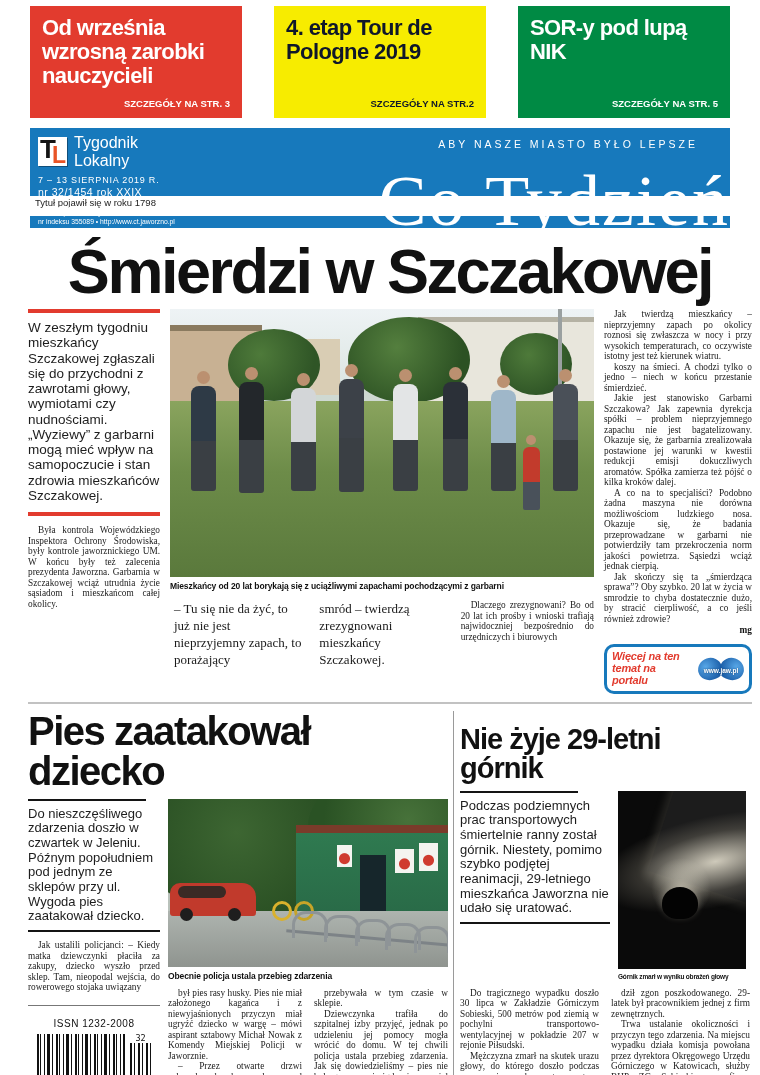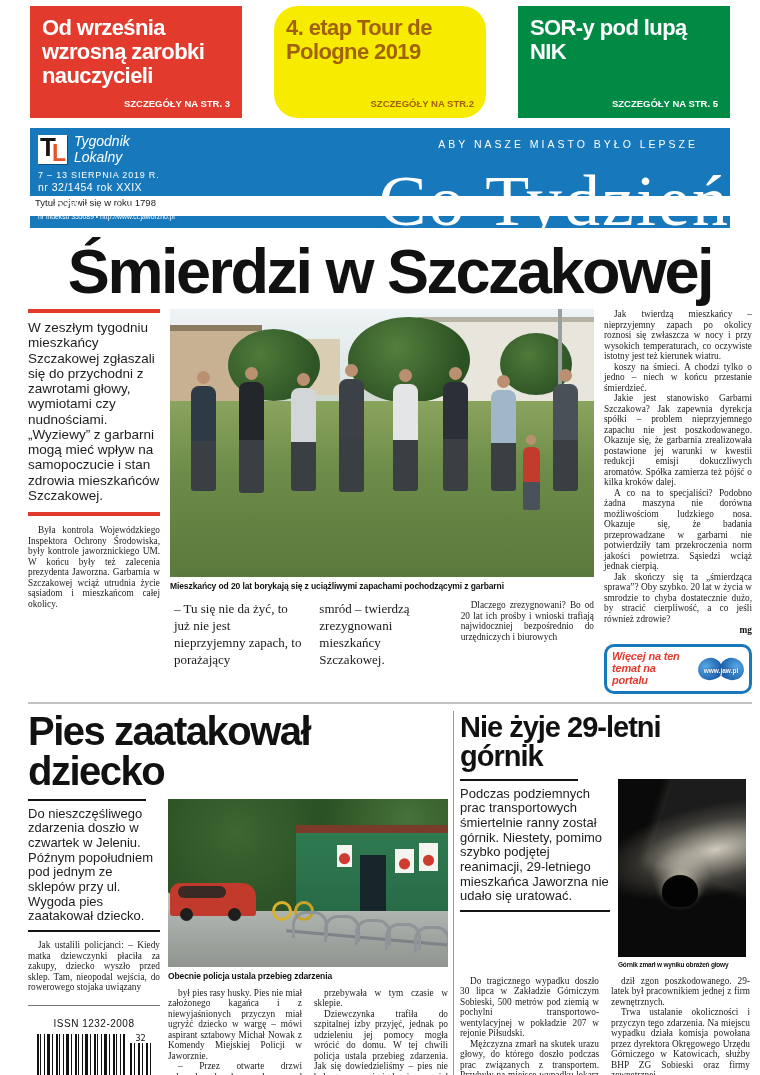--- a/index.html
+++ b/index.html
@@ -12,21 +12,21 @@
   .teaser .t-title{font-size:22px;font-weight:700;line-height:1.1;letter-spacing:-0.6px;margin:2px 0 0;}
   .teaser .t-details{align-self:flex-end;font-size:9.5px;font-weight:700;letter-spacing:0;}
 
   
   .masthead{position:relative;margin:10px 30px 0;height:100px;background:#1779bc;color:#fff;}
   .mast-left{position:absolute;left:8px;top:6px;z-index:3;}
   .logo-row{display:flex;gap:7px;align-items:center;}
   .tl-badge{width:29px;height:29px;background:#fff;position:relative;flex:none;box-shadow:1px 1px 0 rgba(0,0,0,.35);}
   .tl-badge .tl-t{position:absolute;left:2px;top:-3px;font-size:26px;font-weight:700;color:#141414;}
   .tl-badge .tl-l{position:absolute;right:1px;bottom:-3px;font-size:23px;font-weight:700;color:#e85427;}
-  .logo-name{font-size:14px;line-height:1.12;font-style:italic;}
+  .logo-name{font-size:16px;line-height:1.12;}
   .mast-date{font-size:9px;letter-spacing:.8px;margin-top:5px;}
   .mast-issue{font-size:10.5px;letter-spacing:.5px;margin-top:1px;}
   .mast-price{font-size:7.5px;margin-top:7px;}
   .mast-price .price-big{font-size:11.5px;font-weight:700;}
   .mast-index{font-size:6.8px;margin-top:1px;}
   .founded-strip{position:absolute;left:0;right:0;bottom:12px;height:20px;background:#fff;color:#222;font-size:9.5px;line-height:14px;padding-left:5px;z-index:1;}
   .mast-title{position:absolute;right:0;bottom:-7px;z-index:2;font-family:Liberation Serif, serif;font-size:72px;line-height:.95;color:#fff;letter-spacing:2px;white-space:nowrap;}
   .mast-slogan{position:absolute;top:10px;right:32px;font-size:10.5px;letter-spacing:3px;z-index:2;}
 
   
@@ -49,21 +49,21 @@
   .butterfly .w2{right:0;top:2px;transform:rotate(18deg) scaleX(-1);}
   .butterfly .bf-label{position:absolute;left:50%;top:55%;transform:translate(-50%,-50%);font-size:6.5px;font-weight:700;color:#fff;text-shadow:0 0 2px #0a3a6e;font-style:normal;white-space:nowrap;}
 
   .divider{border:0;border-top:2px solid #c2c2c2;margin:8px 8px 5px 28px;}
 
   
   .bottom{display:grid;grid-template-columns:420px 290px;gap:12px;margin:0 8px 0 28px;position:relative;}
   .bottom .vline{position:absolute;left:425px;top:2px;bottom:4px;width:1px;background:#9a9a9a;}
   .sec-headline{font-weight:700;line-height:1;margin:2px 0 8px;letter-spacing:-1.5px;}
   .dog .sec-headline{font-size:40px;}
-  .miner .sec-headline{font-size:29px;letter-spacing:-1px;margin-top:4px;}
+  .miner .sec-headline{font-size:29px;letter-spacing:-1px;margin-top:16px;}
   .dog-grid{display:grid;grid-template-columns:132px 280px;gap:8px;align-items:start;}
   .miner-grid{display:grid;grid-template-columns:150px 128px;gap:8px;align-items:start;}
   .toprule{border:0;border-top:2px solid #141414;margin:0 0 6px;width:118px;}
   .bottomrule{border:0;border-top:2px solid #141414;margin:6px 0 8px;}
   .standfirst.small{font-size:13px;margin:0 0 2px;}
   .twocol{display:grid;grid-template-columns:1fr 1fr;gap:12px;margin-top:5px;}
   .miner-cols{margin-top:6px;}
   .cap-nowrap{white-space:nowrap;font-size:6.5px;letter-spacing:-0.2px;}
 
   
@@ -128,21 +128,21 @@
 </head>
 <body>
 
 <div class="page">
 
   <header class="teasers">
     <div class="teaser" style="background-color: rgb(226, 59, 46); color: rgb(255, 255, 255);">
       <div class="t-title">Od września wzrosną zarobki nauczycieli</div>
       <div class="t-details">SZCZEGÓŁY NA STR. 3</div>
     </div>
-    <div class="teaser" style="background-color: rgb(247, 236, 0); color: #a16207; border-radius: 24px;">
+    <div class="teaser" style="background-color: rgb(247, 236, 0); color: #0f172a;">
       <div class="t-title">4. etap Tour de Pologne 2019</div>
       <div class="t-details">SZCZEGÓŁY NA STR.2</div>
     </div>
     <div class="teaser" style="background-color: rgb(0, 138, 68); color: rgb(255, 255, 255);">
       <div class="t-title">SOR-y pod lupą NIK</div>
       <div class="t-details">SZCZEGÓŁY NA STR. 5</div>
     </div>
   </header>
 
   <section class="masthead">
@@ -211,21 +211,21 @@
         <div class="serif">
             <p>Dlaczego zrezygnowani? Bo od 20 lat ich prośby i wnioski trafiają najwidoczniej bezpośrednio do urzędniczych i biurowych</p>
           </div>
       </div>
     </div>
 
     <div>
       <div class="serif">
         <p>Jak twierdzą mieszkańcy – nieprzyjemny zapach po okolicy roznosi się zwłaszcza w nocy i przy wysokich temperaturach, co oczywiste istotny jest też kierunek wiatru.</p>
         <p>koszy na śmieci. A chodzi tylko o jedno – niech w końcu przestanie śmierdzieć.</p>
-        <p>Jakie jest stanowisko Garbarni Szczakowa? Jak zapewnia dyrekcja spółki – problem nieprzyjemnego zapachu nie jest poszkodowanego. Okazuje się, że garbarnia zrealizowała postawione jej warunki w kwestii redukcji emisji dokuczliwych aromatów. Spółka zamierza też pójść o kilka kroków dalej.</p>
+        <p>Jakie jest stanowisko Garbarni Szczakowa? Jak zapewnia dyrekcja spółki – problem nieprzyjemnego zapachu nie jest bagatelizowany. Okazuje się, że garbarnia zrealizowała postawione jej warunki w kwestii redukcji emisji dokuczliwych aromatów. Spółka zamierza też pójść o kilka kroków dalej.</p>
         <p>A co na to specjaliści? Podobno żadna maszyna nie dorówna możliwościom ludzkiego nosa. Okazuje się, że badania przeprowadzane w garbarni nie potwierdziły tam przekroczenia norm jakości powietrza. Sąsiedzi wciąż jednak cierpią.</p>
         <p>Jak skończy się ta „śmierdząca sprawa”? Oby szybko. 20 lat w życia w smrodzie to chyba dostatecznie dużo, by stracić cierpliwość, a co jeśli również zdrowie?</p>
       </div>
       <span class="byline">mg</span>
       <div class="promo">
         <span class="promo-text">Więcej na ten temat na portalu</span>
         <span class="butterfly">
           <i class="w1"></i>
             <i class="w2"></i>
           <b class="bf-label">www.jaw.pl</b>

